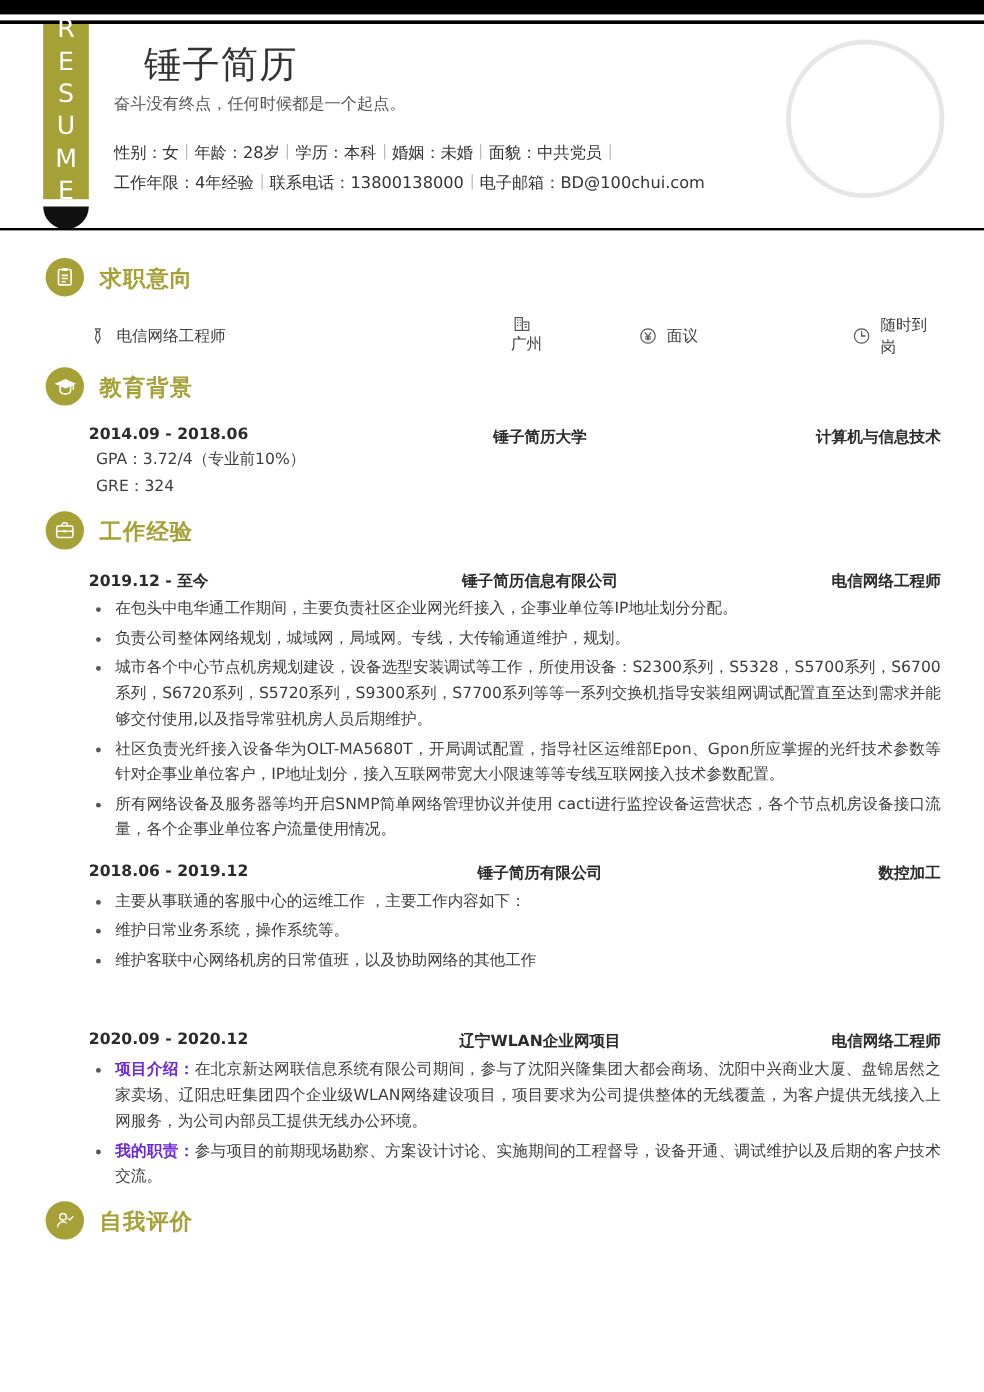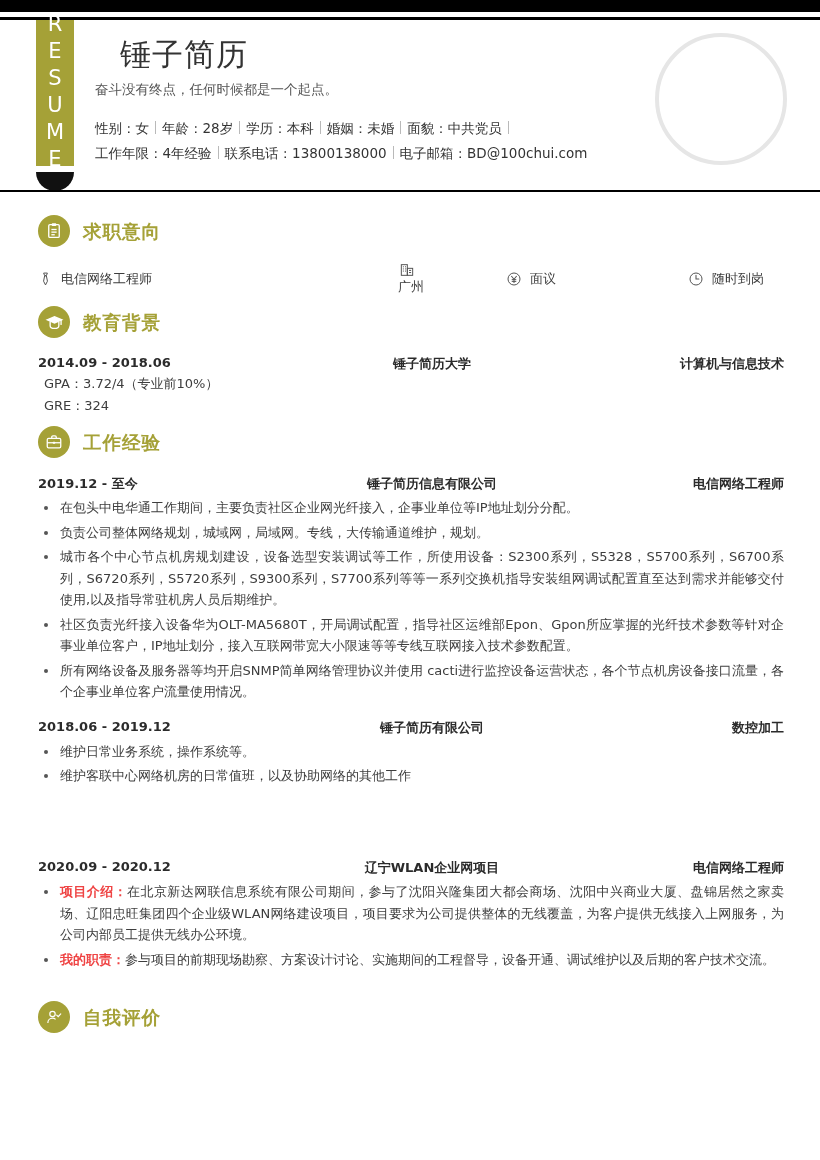--- a/index.html
+++ b/index.html
@@ -33,21 +33,21 @@
     position:absolute; left:36px; top:152px; width:38px; height:19px;
     background:#111; border-radius:0 0 19px 19px;
   }
 
   .hdr-body { position:absolute; left:95px; top:14px; width:540px; }
   .hdr-name {
     font-size:31px; font-weight:400; color:#333; letter-spacing:1px;
     line-height:40px;
     margin-left:25px;
   }
-  .hdr-slogan { font-size:13.5px; color:#555; margin-top:5px; line-height:20px; }
+  .hdr-slogan { font-size:13.5px; color:#555; margin-top:5px; line-height:20px;font-family:Liberation Mono, monospace; }
   .hdr-facts { margin-top:17px; font-size:13.5px; color:#333; line-height:25px; }
   .fact { display:inline-block; }
   .divider-pipe {
     display:inline-block; width:1px; height:13px; background:#b9b9b9;
     margin:0 6px; vertical-align:-1px;
   }
 
   
   .avatar-wrap { position:absolute; left:655px; top:13px; width:132px; height:132px; }
   .avatar-ring {
@@ -67,21 +67,21 @@
   .sec-icon {
     width:32px; height:32px; border-radius:50%; background:#a5a137;
     display:flex; align-items:center; justify-content:center; flex:0 0 32px;
   }
   .sec-icon svg { display:block; }
   .sec-title {
     margin-left:13px; font-size:18.5px; font-weight:bold; color:#a5a137;
     letter-spacing:1px;
   }
 
-  .sec-body { padding:0 36px 0 38px; }
+  .sec-body { padding:0 36px 0 38px;margin-left:36px; }
 
   
   .intent-row { display:flex; margin-top:14px; }
   .intent-cell { display:flex; align-items:center; font-size:13px; color:#3d3d3d; }
   .intent-cell .ic { flex:0 0 auto; margin-right:8px; display:flex; align-items:center; }
   .intent-cell.c1 { width:278px; }
   .intent-cell.c2 { width:190px;flex-direction:column; }
   .intent-cell.c3 { width:182px; }
   .intent-cell.c4 { width:auto; }
 
@@ -98,21 +98,21 @@
 
   ul.bullets { list-style:none; margin-top:4px; }
   ul.bullets li {
     position:relative; padding-left:22px; font-size:13px; line-height:21.5px;
     color:#3d3d3d; margin-top:3px; text-align:justify;
   }
   ul.bullets li::before {
     content:""; position:absolute; left:6px; top:9px;
     width:4px; height:4px; border-radius:50%; background:#555;
   }
-  ul.bullets li b { font-weight:bold; color:#ef4444; }
+  ul.bullets li b { font-weight:bold; color:#6d28d9; }
 
   .para {
     font-size:13px; line-height:22px; color:#3d3d3d; margin-top:12px;
     text-align:justify;
   }
 </style>
 </head>
 <body>
 
 <div class="page">
@@ -287,20 +287,21 @@
         <li>社区负责光纤接入设备华为OLT-MA5680T，开局调试配置，指导社区运维部Epon、Gpon所应掌握的光纤技术参数等针对企事业单位客户，IP地址划分，接入互联网带宽大小限速等等专线互联网接入技术参数配置。</li>
         <li>所有网络设备及服务器等均开启SNMP简单网络管理协议并使用 cacti进行监控设备运营状态，各个节点机房设备接口流量，各个企事业单位客户流量使用情况。</li>
       </ul>
 
       <div class="entry-row">
         <span class="er-date">2018.06 - 2019.12</span>
         <span class="er-org">锤子简历有限公司</span>
         <span class="er-role">数控加工</span>
       </div>
       <ul class="bullets">
+        <li>主要从事联通的客服中心的运维工作 ，主要工作内容如下：</li>
         <li>维护日常业务系统，操作系统等。</li>
         <li>维护客联中心网络机房的日常值班，以及协助网络的其他工作</li>
       </ul>
 
     </div>
   </div>
 
   <div class="section" style="top:843px;">
     <div class="sec-body">
       <div class="entry-row">

